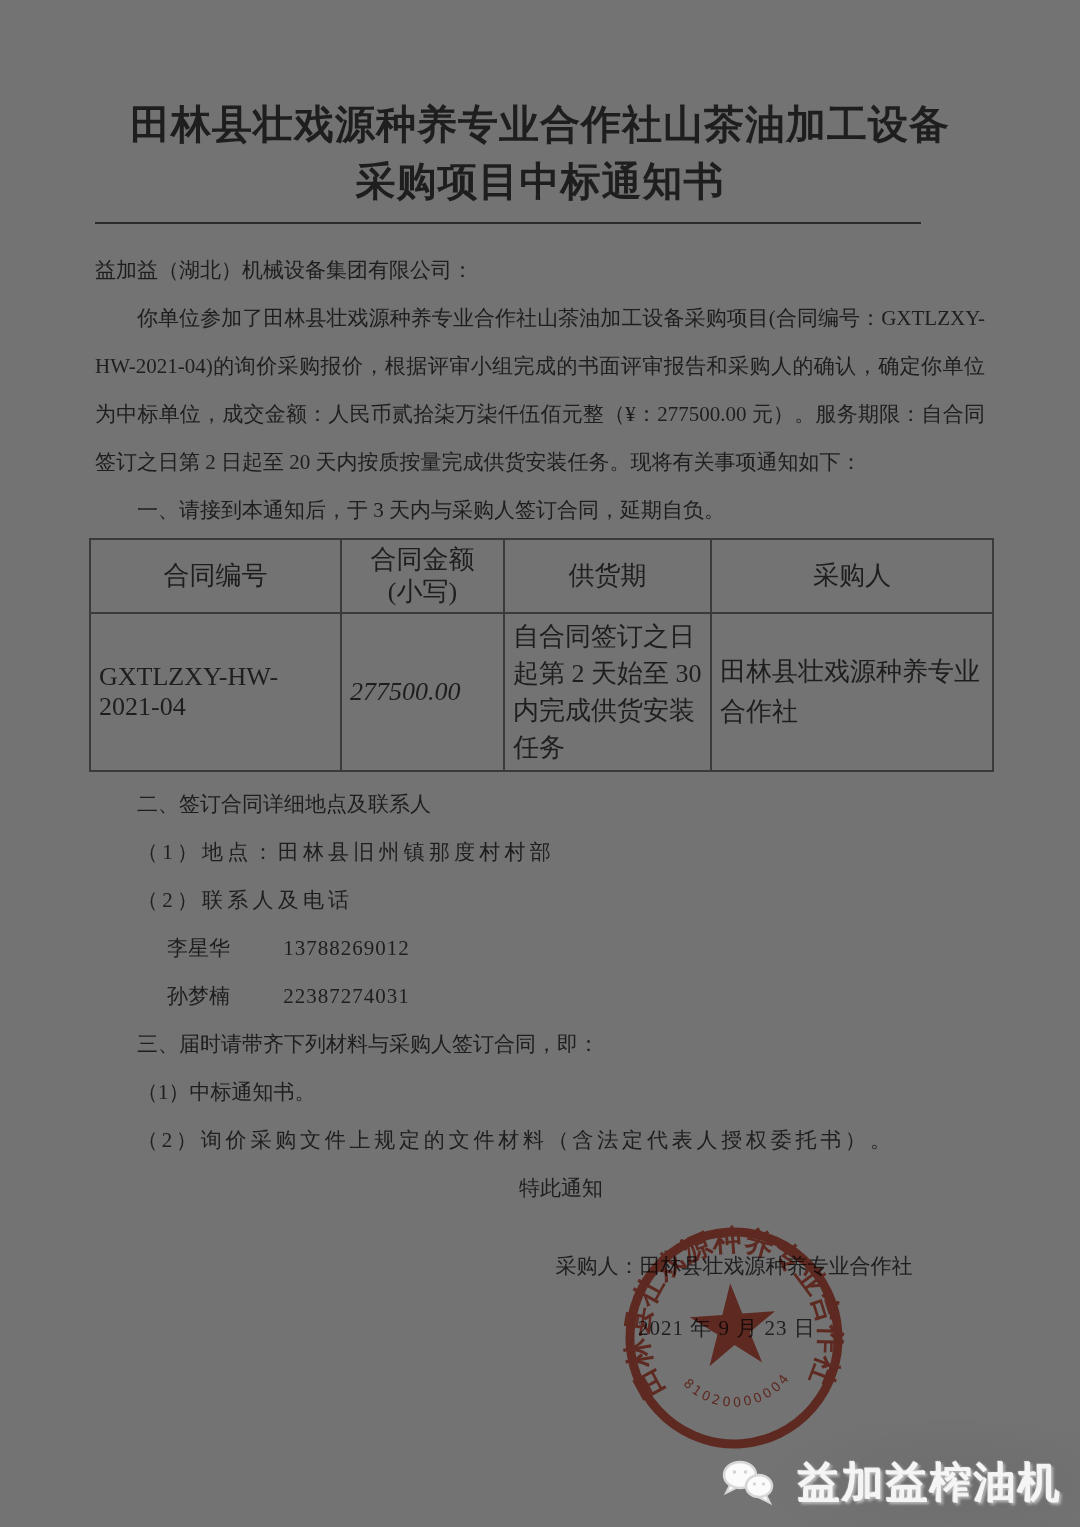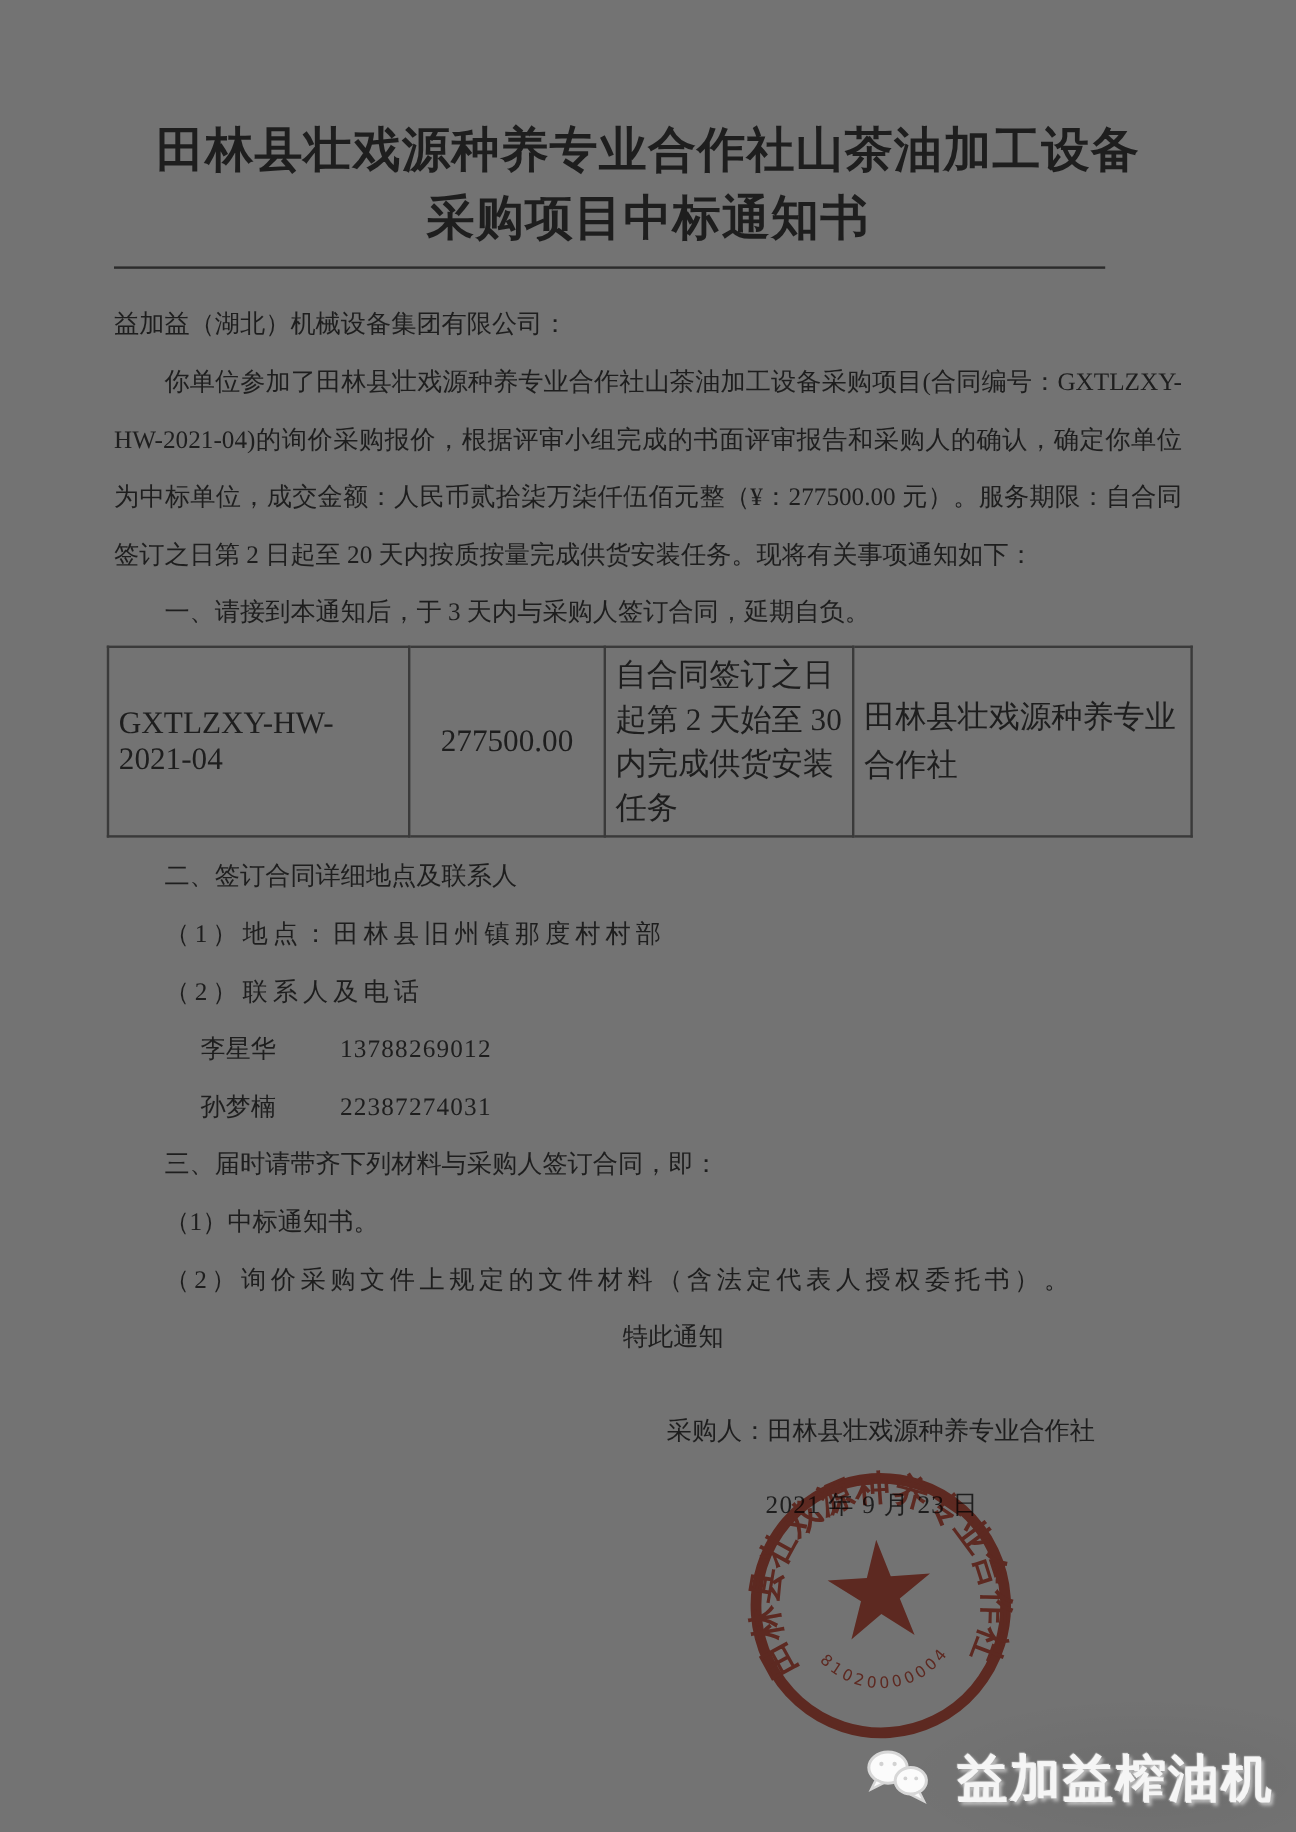--- a/index.html
+++ b/index.html
@@ -30,21 +30,21 @@
     width:903px;margin:4px 0 0 -6px;
   }
   table.contract th,table.contract td{
     border:2px solid #3a3a3a;
     font-weight:normal;font-size:26px;
     padding:4px 8px;box-sizing:border-box;
   }
   table.contract th{height:72px;text-align:center;line-height:32px;}
   table.contract td{height:148px;}
   td.cell-code{font-size:25px;letter-spacing:0;}
-  td.cell-amount{text-align:center;}
+  td.cell-amount{text-align:left;font-style:italic;}
   td.cell-period{line-height:37px;text-align:left;}
   td.cell-purchaser{line-height:40px;text-align:left;}
   .sec-h{margin-top:8px;text-indent:2em;}
   .sub{text-indent:2em;letter-spacing:.2em;}
   .contact{padding-left:72px;}
   .contact .phone{margin-left:48px;letter-spacing:1px;}
   .sec3-i1{text-indent:2em;}
   .sec3-i2{text-indent:2em;letter-spacing:.18em;text-align:justify;}
   .closing{text-indent:2em;text-align:center;}
   .purchaser-line{margin:30px 0 0 388px;text-align:center;}
@@ -54,21 +54,21 @@
     width:236px;height:236px;
     mix-blend-mode:multiply;opacity:.88;
     pointer-events:none;
   }
   .corner-tint{
     position:absolute;right:0;bottom:0;width:320px;height:110px;
     background:radial-gradient(ellipse at 60% 60%, rgba(0,0,0,.055), rgba(0,0,0,0) 75%);
   }
   .watermark{
     position:absolute;right:18px;bottom:16px;
-    display:flex;align-items:flex-start;gap:18px;
+    display:flex;align-items:center;gap:18px;
     font-family:"Liberation Sans","DejaVu Sans",sans-serif;
   }
   .watermark .wm-text{
     font-size:42px;font-weight:bold;color:#f5f5f5;
     text-shadow:2px 2px 3px #bdbdbd,-1px -1px 1px #ffffff;
     letter-spacing:2px;
   }
 </style>
 </head>
 <body>
@@ -89,20 +89,29 @@
   <p class="item-one">一、请接到本通知后，于 3 天内与采购人签订合同，延期自负。</p>
 
   <table class="contract">
     <colgroup>
       <col style="width:251px">
         <col style="width:163px">
         <col style="width:207px">
         <col style="width:282px">
     </colgroup>
     <tbody>
+        <tr>
+      <th>合同编号</th>
+      <th>
+        <span>合同金额</span><br>
+        <span>(小写)</span>
+      </th>
+      <th>供货期</th>
+      <th>采购人</th>
+    </tr>
     <tr>
       <td class="cell-code">GXTLZXY-HW-2021-04</td>
       <td class="cell-amount">277500.00</td>
       <td class="cell-period">自合同签订之日起第 2 天始至 30 内完成供货安装任务</td>
       <td class="cell-purchaser">田林县壮戏源种养专业合作社</td>
     </tr>
   </tbody>
     </table>
 
   <p class="sec-h">二、签订合同详细地点及联系人</p>

